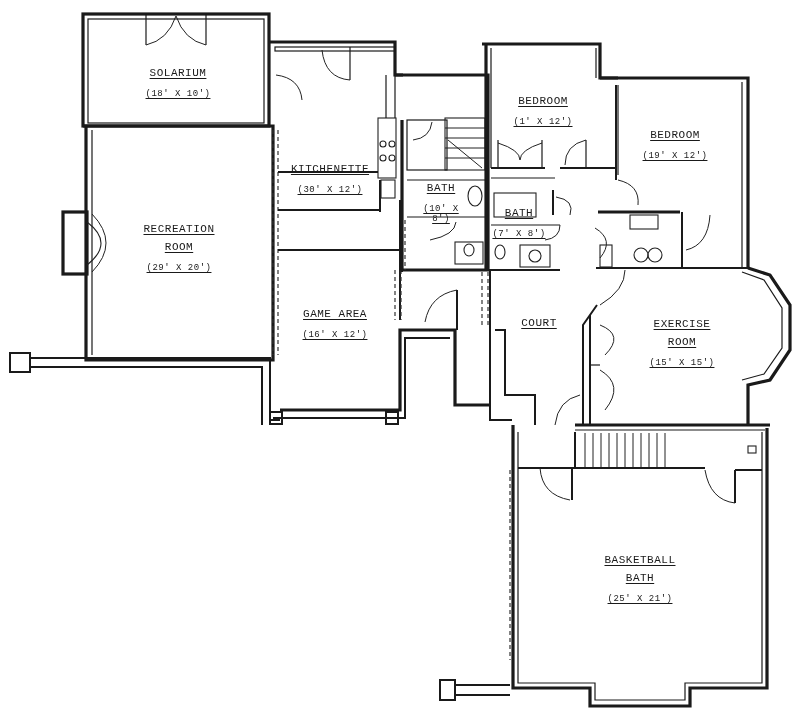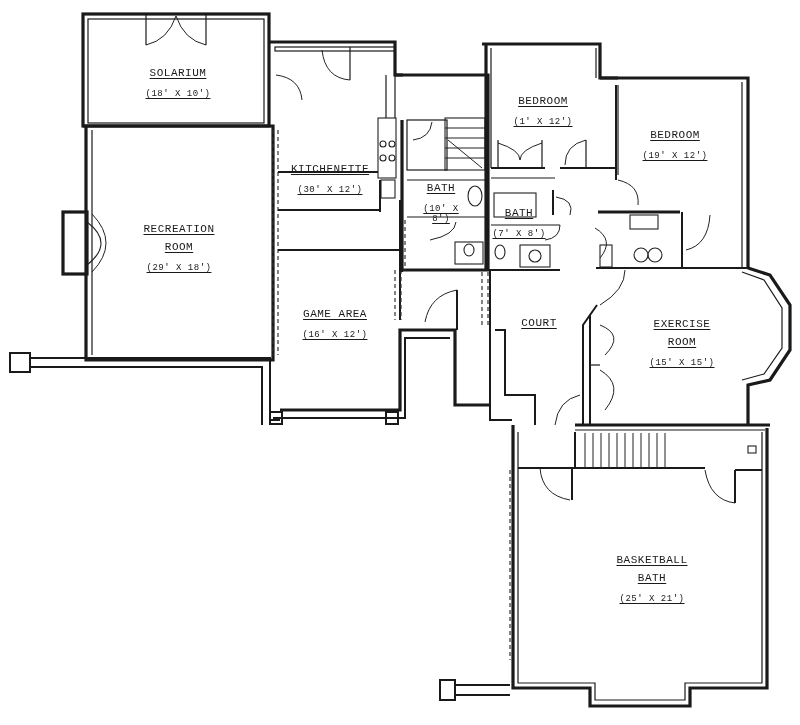--- a/index.html
+++ b/index.html
@@ -226,35 +226,35 @@
 </div>
 
 <div class="label" style="left:488px; top:203px; width:62px;">
   <span class="name">BATH</span>
   <span class="dim">(7' X 8')</span>
 </div>
 
 <div class="label" style="left:118px; top:219px; width:122px;text-align:center;">
   <span class="name">RECREATION</span><br>
   <span class="name">ROOM</span>
-  <span class="dim">(29' X 18')</span>
+  <span class="dim">(29' X 20')</span>
 </div>
 
 <div class="label" style="left:280px; top:304px; width:110px;">
   <span class="name">GAME AREA</span>
   <span class="dim">(16' X 12')</span>
 </div>
 
 <div class="label" style="left:514px; top:313px; width:50px;">
   <span class="name">COURT</span>
 </div>
 
 <div class="label" style="left:632px; top:314px; width:100px;">
   <span class="name">EXERCISE</span><br>
   <span class="name">ROOM</span>
   <span class="dim">(15' X 15')</span>
 </div>
 
-<div class="label" style="left:592px; top:550px; width:120px;">
+<div class="label" style="left:580px; top:550px; width:120px;">
   <span class="name">BASKETBALL</span><br>
   <span class="name">BATH</span>
   <span class="dim">(25' X 21')</span>
 </div>
 
 </body></html>

